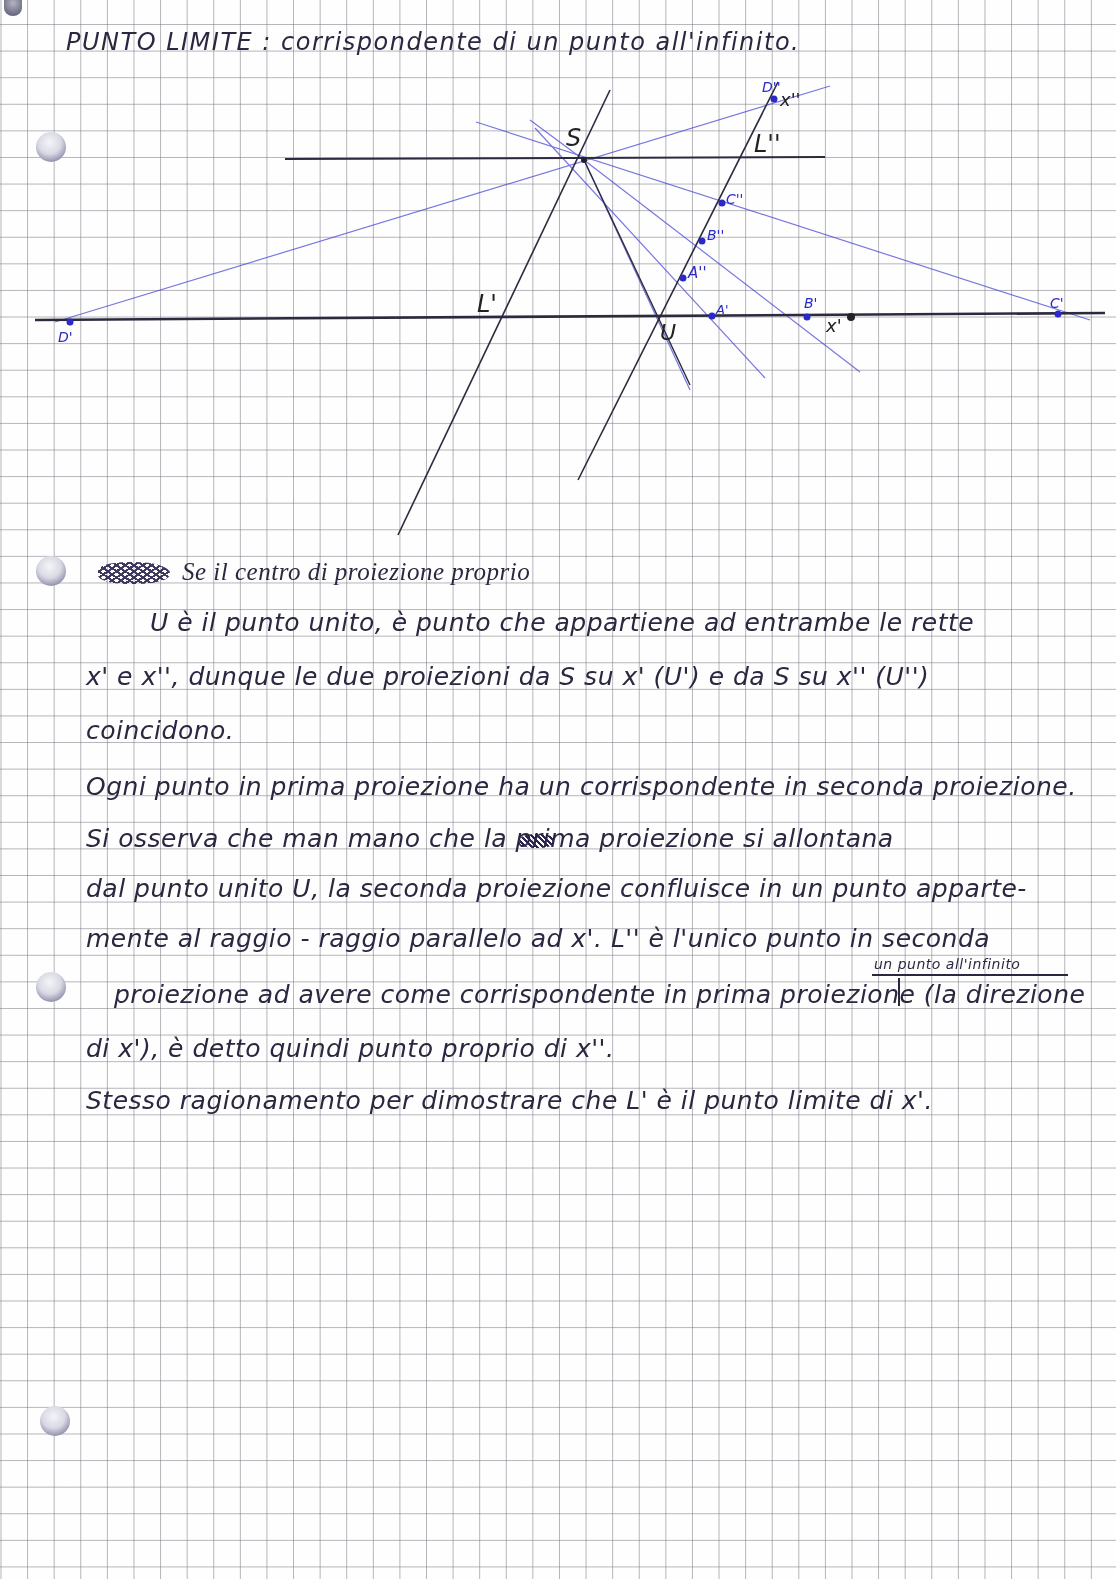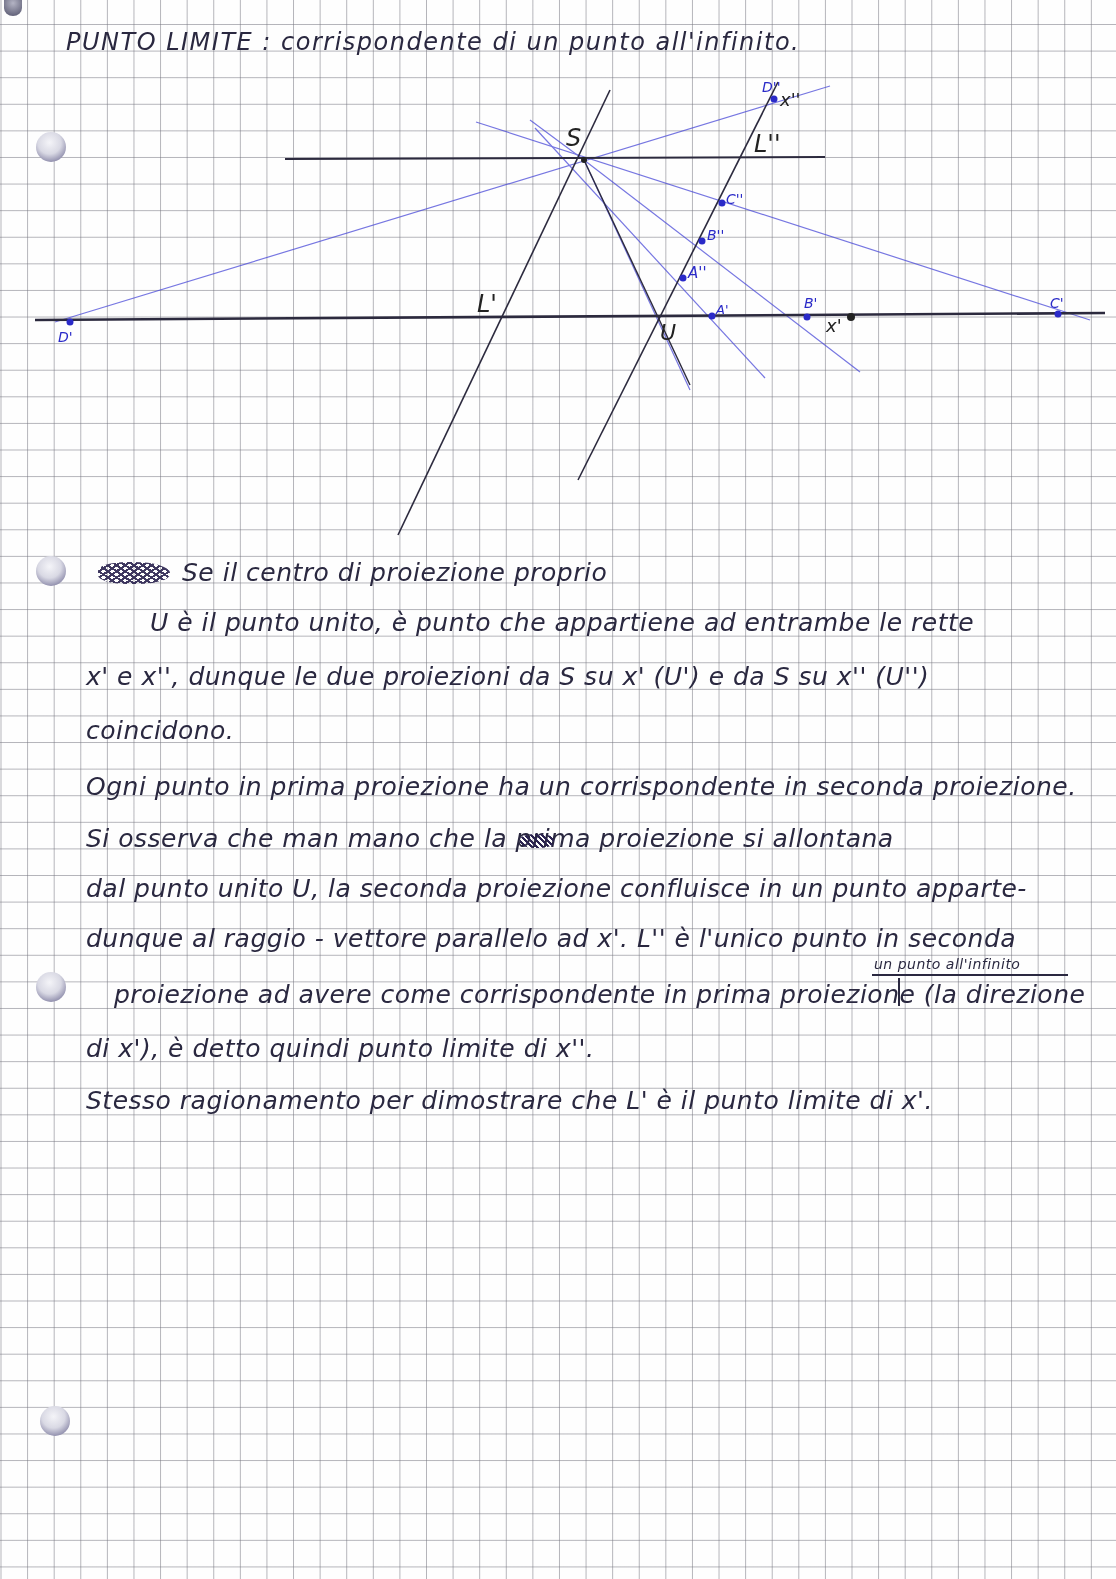--- a/index.html
+++ b/index.html
@@ -111,27 +111,27 @@
     <text x="707" y="240" font-size="14" fill="#2a2ac8">B''</text>
     <text x="688" y="278" font-size="15" fill="#2a2ac8">A''</text>
     <text x="716" y="314" font-size="13" fill="#2a2ac8">A'</text>
     <text x="804" y="308" font-size="14" fill="#2a2ac8">B'</text>
     <text x="1050" y="308" font-size="14" fill="#2a2ac8">C'</text>
     <text x="58" y="342" font-size="14" fill="#2a2ac8">D'</text>
   </g>
 </svg>
 
 <div class="scribble"></div>
-<div class="hw line" style="left:182px; top:558px;">Se il centro di proiezione proprio</div>
+<div class="hw line" style="left:182px; top:558px;font-family:Liberation Serif, serif;">Se il centro di proiezione proprio</div>
 <div class="hw line" style="left:150px; top:608px;">U è il punto unito, è punto che appartiene ad entrambe le rette</div>
 <div class="hw line" style="left:86px; top:662px;">x' e x'', dunque le due proiezioni da S su x' (U') e da S su x'' (U'')</div>
 <div class="hw line" style="left:86px; top:716px;">coincidono.</div>
 <div class="hw line" style="left:86px; top:772px;text-align:right;">Ogni punto in prima proiezione ha un corrispondente in seconda proiezione.</div>
 <div class="hw line" style="left:86px; top:824px;">Si osserva che man mano che la prima proiezione si allontana</div>
 <div class="strike" style="left:520px; top:834px;"></div>
 <div class="hw line" style="left:86px; top:874px;">dal punto unito U, la seconda proiezione confluisce in un punto apparte-</div>
-<div class="hw line" style="left:86px; top:924px;">dunque al raggio - vettore parallelo ad x'. L'' è l'unico punto in seconda</div>
+<div class="hw line" style="left:86px; top:924px;">mente al raggio - raggio parallelo ad x'. L'' è l'unico punto in seconda</div>
 <div class="hw annot" style="left:874px; top:956px;">un punto all'infinito</div>
 <div class="ul" style="left:872px; top:974px; width:196px;"></div>
 <div class="bracket" style="left:898px; top:978px; height:28px;"></div>
 <div class="hw line" style="left:90px; top:980px;margin-left:24px;">proiezione ad avere come corrispondente in prima proiezione (la direzione</div>
-<div class="hw line" style="left:86px; top:1034px;">di x'), è detto quindi punto limite di x''.</div>
+<div class="hw line" style="left:86px; top:1034px;">di x'), è detto quindi punto proprio di x''.</div>
 <div class="hw line" style="left:86px; top:1086px;">Stesso ragionamento per dimostrare che L' è il punto limite di x'.</div>
 
 </body></html>

